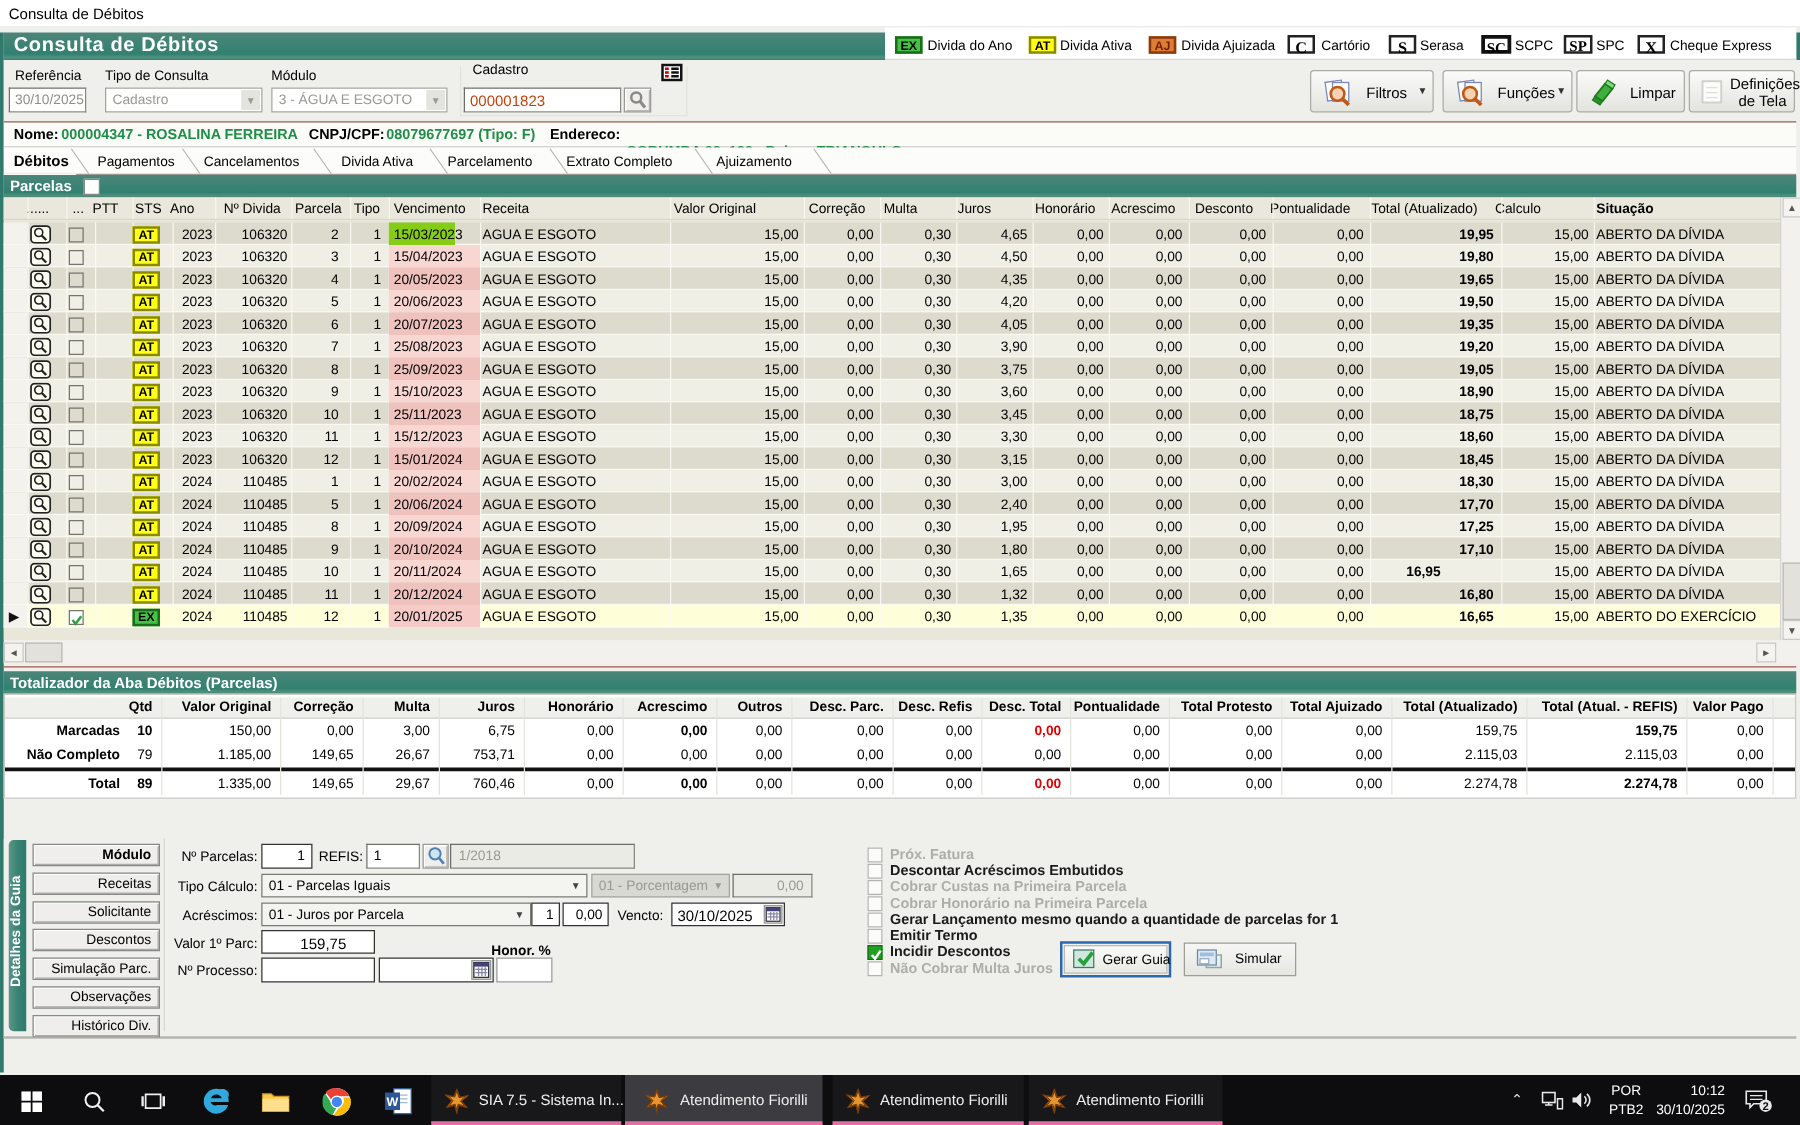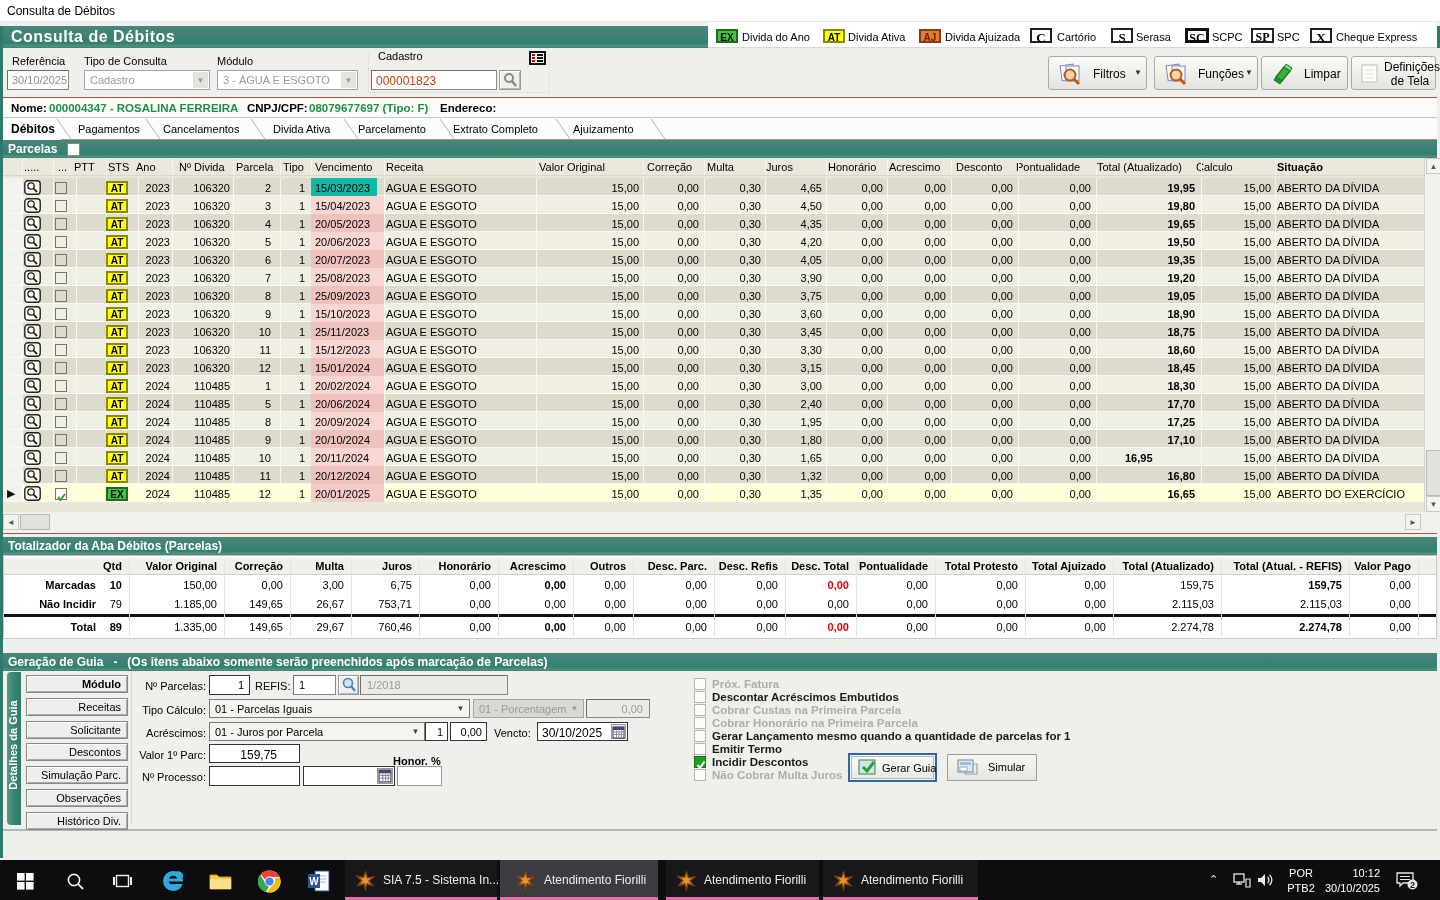--- a/index.html
+++ b/index.html
@@ -244,21 +244,21 @@
             <rect x="0.8" y="0.8" width="15.4" height="13.4" rx="3" fill="#fffef2" stroke="#222" stroke-width="1.4"></rect>
             <circle cx="7" cy="6" r="3.2" fill="none" stroke="#222" stroke-width="1.3"></circle>
             <line x1="9.4" y1="8.4" x2="13" y2="12" stroke="#222" stroke-width="1.8"></line>
           </svg></span>
         <span class="abs" style="left:52px;top:4px;width:12px;height:12px;background:transparent;border:1px solid #75756e;"></span>
         <span class="abs badge" style="left:103px;top:3px;width:22px;height:14px;line-height:12px;font-size:10px;background:#ffff18;border:2px solid #8a8a00;">AT</span>
         <span class="abs" style="left:97px;top:4px;width:70px;text-align:right;font-size:11px;">2023</span>
         <span class="abs" style="left:157px;top:4px;width:70px;text-align:right;font-size:11px;">106320</span>
         <span class="abs" style="left:198px;top:4px;width:70px;text-align:right;font-size:11px;">2</span>
         <span class="abs" style="left:232px;top:4px;width:70px;text-align:right;font-size:11px;">1</span>
-        <span class="abs" style="left:308px;top:0;width:66px;height:18px;background:#14b8a6;">
+        <span class="abs" style="left:308px;top:0;width:53px;height:18px;background:#84cc16;">
           <span class="abs" style="left:4px;top:4px;font-size:11px;">15/03/2023</span>
         </span>
         <span class="abs" style="left:383px;top:4px;font-size:11px;">AGUA E ESGOTO</span>
         <span class="abs" style="left:566px;top:4px;width:70px;text-align:right;font-size:11px;">15,00</span>
         <span class="abs" style="left:626px;top:4px;width:70px;text-align:right;font-size:11px;">0,00</span>
         <span class="abs" style="left:688px;top:4px;width:70px;text-align:right;font-size:11px;">0,30</span>
         <span class="abs" style="left:749px;top:4px;width:70px;text-align:right;font-size:11px;">4,65</span>
         <span class="abs" style="left:810px;top:4px;width:70px;text-align:right;font-size:11px;">0,00</span>
         <span class="abs" style="left:873px;top:4px;width:70px;text-align:right;font-size:11px;">0,00</span>
         <span class="abs" style="left:940px;top:4px;width:70px;text-align:right;font-size:11px;">0,00</span>
@@ -1208,21 +1208,21 @@
         <span class="abs" style="left:627px;top:2px;width:147px;text-align:right;font-size:11px;">0,00</span>
         <span class="abs" style="left:698px;top:2px;width:147px;text-align:right;font-size:11px;font-weight:bold;color:#e00000;">0,00</span>
         <span class="abs" style="left:777px;top:2px;width:147px;text-align:right;font-size:11px;">0,00</span>
         <span class="abs" style="left:867px;top:2px;width:147px;text-align:right;font-size:11px;">0,00</span>
         <span class="abs" style="left:955px;top:2px;width:147px;text-align:right;font-size:11px;">0,00</span>
         <span class="abs" style="left:1063px;top:2px;width:147px;text-align:right;font-size:11px;">159,75</span>
         <span class="abs" style="left:1191px;top:2px;width:147px;text-align:right;font-size:11px;font-weight:bold;">159,75</span>
         <span class="abs" style="left:1260px;top:2px;width:147px;text-align:right;font-size:11px;">0,00</span>
       </div>
       <div class="abs" style="left:0;top:40px;width:1432px;height:17px;">
-        <span class="abs" style="left:0px;top:2px;width:92px;text-align:right;font-size:11px;font-weight:bold;">Não Incidir</span>
+        <span class="abs" style="left:0px;top:2px;width:92px;text-align:right;font-size:11px;font-weight:bold;">Não Completo</span>
         <span class="abs" style="left:-29px;top:2px;width:147px;text-align:right;font-size:11px;">79</span>
         <span class="abs" style="left:66px;top:2px;width:147px;text-align:right;font-size:11px;">1.185,00</span>
         <span class="abs" style="left:132px;top:2px;width:147px;text-align:right;font-size:11px;">149,65</span>
         <span class="abs" style="left:193px;top:2px;width:147px;text-align:right;font-size:11px;">26,67</span>
         <span class="abs" style="left:261px;top:2px;width:147px;text-align:right;font-size:11px;">753,71</span>
         <span class="abs" style="left:340px;top:2px;width:147px;text-align:right;font-size:11px;">0,00</span>
         <span class="abs" style="left:415px;top:2px;width:147px;text-align:right;font-size:11px;">0,00</span>
         <span class="abs" style="left:475px;top:2px;width:147px;text-align:right;font-size:11px;">0,00</span>
         <span class="abs" style="left:556px;top:2px;width:147px;text-align:right;font-size:11px;">0,00</span>
         <span class="abs" style="left:627px;top:2px;width:147px;text-align:right;font-size:11px;">0,00</span>
@@ -1267,23 +1267,20 @@
       <span class="abs" style="left:781px;top:2px;width:1px;height:78px;background:#e4e4de;"></span>
       <span class="abs" style="left:852px;top:2px;width:1px;height:78px;background:#e4e4de;"></span>
       <span class="abs" style="left:931px;top:2px;width:1px;height:78px;background:#e4e4de;"></span>
       <span class="abs" style="left:1021px;top:2px;width:1px;height:78px;background:#e4e4de;"></span>
       <span class="abs" style="left:1109px;top:2px;width:1px;height:78px;background:#e4e4de;"></span>
       <span class="abs" style="left:1217px;top:2px;width:1px;height:78px;background:#e4e4de;"></span>
       <span class="abs" style="left:1345px;top:2px;width:1px;height:78px;background:#e4e4de;"></span>
       <span class="abs" style="left:1414px;top:2px;width:1px;height:78px;background:#e4e4de;"></span>
     </div>
 
-<div class="abs teal" style="left:3px;top:653px;width:1434px;height:18px;">
-  <div class="abs" style="left:5px;top:2px;font-size:12px;">Geração de Guia&nbsp;&nbsp;&nbsp;-&nbsp;&nbsp;&nbsp;(Os itens abaixo somente serão preenchidos após marcação de Parcelas)</div>
-</div>
 <div class="abs" style="left:3px;top:671px;width:1434px;height:160px;background:#efefec;border-bottom:2px solid #b6b6b0;" id="guia">
 
   <div class="abs tealv" style="left:4px;top:1px;width:14px;height:153px;border-radius:4px 0 0 4px;">
     <div style="position:absolute;left:0px;top:146px;transform:rotate(-90deg);transform-origin:0 0;width:146px;text-align:center;font-size:11px;white-space:nowrap;">Detalhes da Guia</div>
   </div>
 
   <div class="abs gbtn" style="left:23px;top:4px;width:102px;height:18px;font-weight:bold;padding:2px 6px 0 0;">Módulo</div>
   <div class="abs gbtn" style="left:23px;top:27px;width:102px;height:18px;padding:2px 6px 0 0;">Receitas</div>
   <div class="abs gbtn" style="left:23px;top:50px;width:102px;height:18px;padding:2px 6px 0 0;">Solicitante</div>
   <div class="abs gbtn" style="left:23px;top:72px;width:102px;height:18px;padding:2px 6px 0 0;">Descontos</div>

